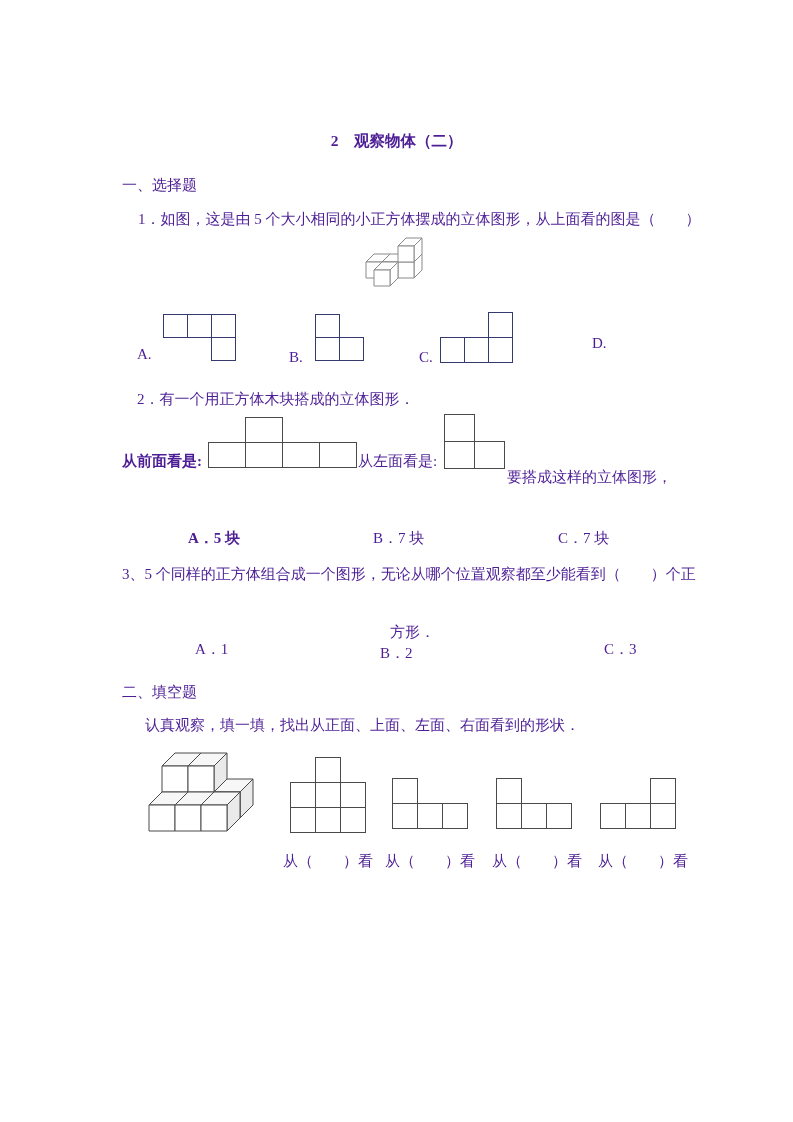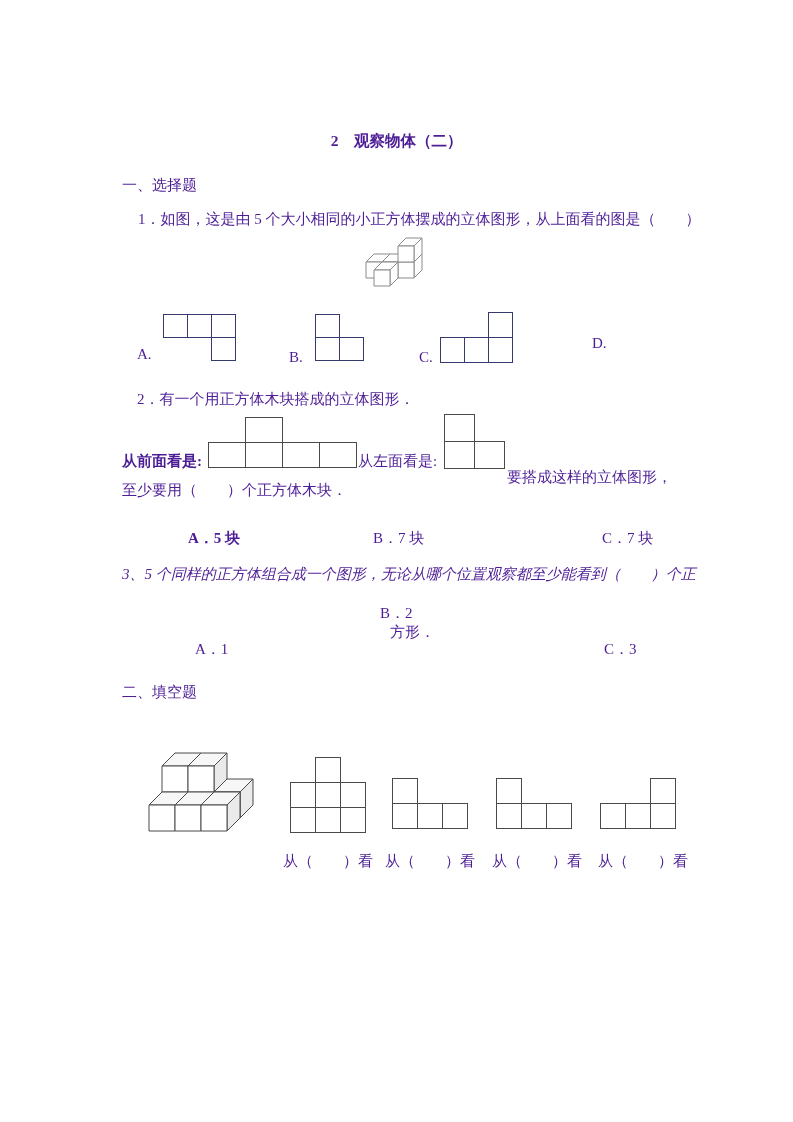--- a/index.html
+++ b/index.html
@@ -92,34 +92,34 @@
   <div class="abs t" style="left:358px; top:452px;">从左面看是:</div>
   <div class="abs" style="left:444px; top:414px;">
       <svg width="61" height="55">
         <rect x="0.5" y="0.5" width="30" height="27" fill="#ffffff" stroke="#4a4a4a" stroke-width="1"></rect>
         <rect x="0.5" y="27.5" width="30" height="27" fill="#ffffff" stroke="#4a4a4a" stroke-width="1"></rect>
         <rect x="30.5" y="27.5" width="30" height="27" fill="#ffffff" stroke="#4a4a4a" stroke-width="1"></rect>
       </svg>
     </div>
 
   <div class="abs t" style="left:507px; top:468px;">要搭成这样的立体图形，</div>
-  <div class="abs t" style="left:122px; top:481px;">至少要用（　　）个正方体木块．</div>
 
   <div class="abs t" style="left:188px; top:529px;font-weight:bold;">A．5 块</div>
   <div class="abs t" style="left:373px; top:529px;">B．7 块</div>
-  <div class="abs t" style="left:558px; top:529px;margin-left:44px;">C．7 块</div>
+  <div class="abs t" style="left:558px; top:529px;">C．7 块</div>
 
-  <div class="abs t" style="left:122px; top:565px;font-style:italic;">3、5 个同样的正方体组合成一个图形，无论从哪个位置观察都至少能看到（　　）个正</div>
+  <div class="abs t" style="left:122px; top:565px;">3、5 个同样的正方体组合成一个图形，无论从哪个位置观察都至少能看到（　　）个正</div>
   <div class="abs t" style="left:390px; top:591px;margin-top:32px;">方形．</div>
 
   <div class="abs t" style="left:195px; top:640px;">A．1</div>
-  <div class="abs t" style="left:380px; top:604px;text-align:center;">B．2</div>
+  <div class="abs t" style="left:380px; top:644px;text-align:center;">B．2</div>
   <div class="abs t" style="left:568px; top:640px;margin-left:36px;">C．3</div>
 
   <div class="abs t bold" style="left:122px; top:683px;">二、填空题</div>
+  <div class="abs t" style="left:145px; top:716px;">认真观察，填一填，找出从正面、上面、左面、右面看到的形状．</div>
 
   <div class="abs" style="left:148px; top:752px;">
       <svg width="106" height="80">
         <polygon points="14,40 27,27 53,27 40,40" fill="#f7f7f7" stroke="#4a4a4a" stroke-width="1" stroke-linejoin="round"></polygon>
         <polygon points="40,40 53,27 53,53 40,66" fill="#eaeaea" stroke="#4a4a4a" stroke-width="1" stroke-linejoin="round"></polygon>
         <polygon points="14,40 40,40 40,66 14,66" fill="#ffffff" stroke="#4a4a4a" stroke-width="1" stroke-linejoin="round"></polygon>
         <polygon points="40,40 53,27 79,27 66,40" fill="#f7f7f7" stroke="#4a4a4a" stroke-width="1" stroke-linejoin="round"></polygon>
         <polygon points="66,40 79,27 79,53 66,66" fill="#eaeaea" stroke="#4a4a4a" stroke-width="1" stroke-linejoin="round"></polygon>
         <polygon points="40,40 66,40 66,66 40,66" fill="#ffffff" stroke="#4a4a4a" stroke-width="1" stroke-linejoin="round"></polygon>
         <polygon points="66,40 79,27 105,27 92,40" fill="#f7f7f7" stroke="#4a4a4a" stroke-width="1" stroke-linejoin="round"></polygon>

